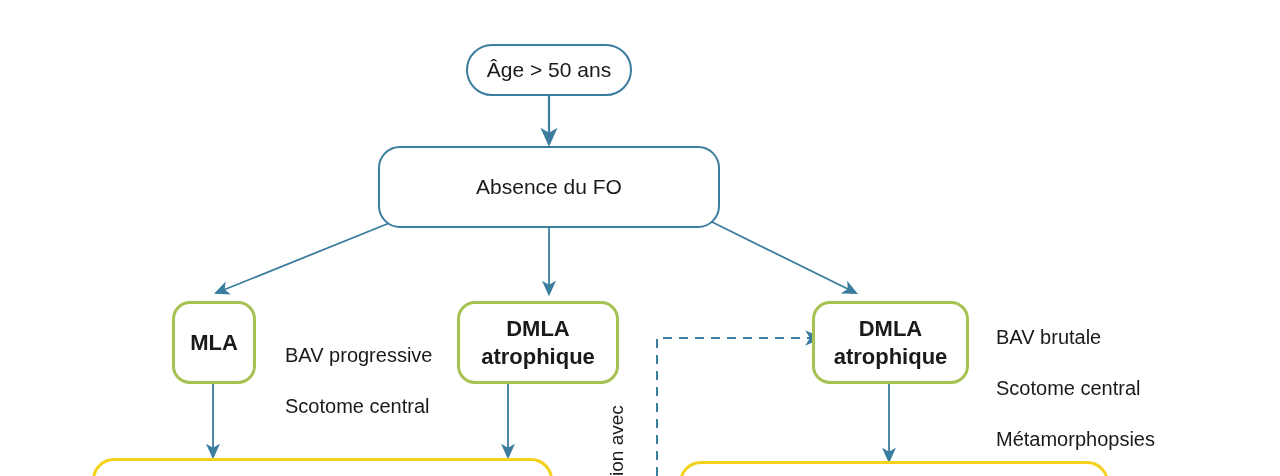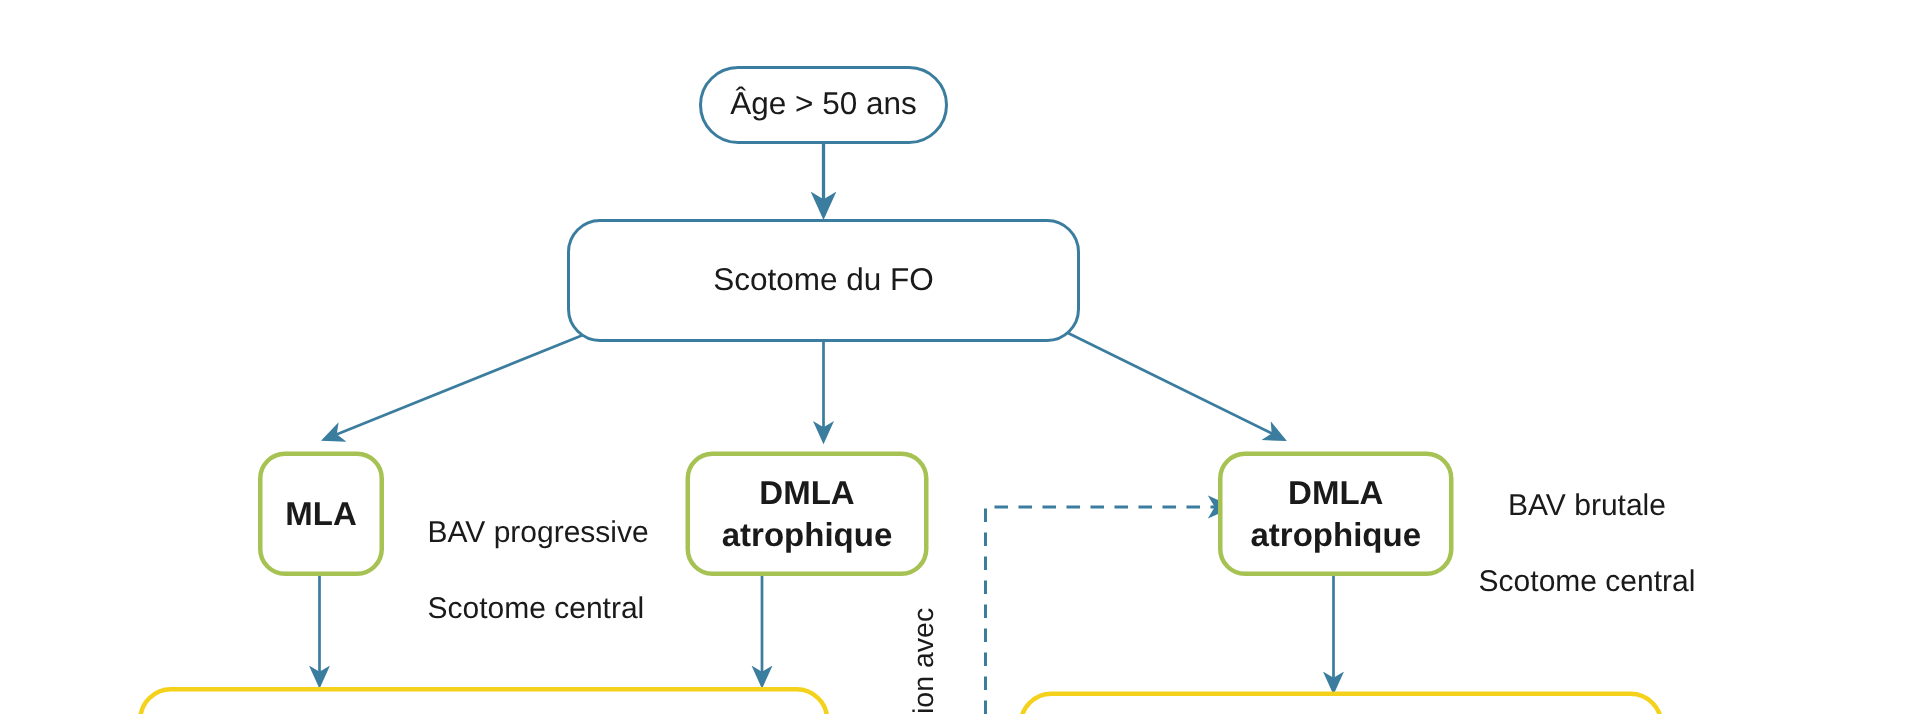--- a/index.html
+++ b/index.html
@@ -95,21 +95,21 @@
     <line x1="889" y1="384" x2="889" y2="461" stroke="#3b7d9e" stroke-width="1.8" marker-end="url(#arrowhead)"></line>
 
     <path d="M 657,476 L 657,338 L 820,338" fill="none" stroke="#3b7d9e" stroke-width="2" stroke-dasharray="9 7" marker-end="url(#arrowhead)"></path>
   </svg>
 
   <div class="node node-blue" style="left:466px; top:44px; width:166px; height:52px; border-radius:26px; font-size:21px;">
     <span class="line">Âge &gt; 50 ans</span>
   </div>
 
   <div class="node node-blue" style="left:378px; top:146px; width:342px; height:82px; border-radius:22px; font-size:21px;">
-    <span class="line">Scotome du FO</span>
+    <span class="line">Absence du FO</span>
   </div>
 
   <div class="node node-green" style="left:172px; top:301px; width:84px; height:83px; border-radius:18px; font-size:22px; font-weight:bold;text-align:right;">
     <span class="line">MLA</span>
   </div>
 
   <div class="node node-green" style="left:457px; top:301px; width:162px; height:83px; border-radius:18px; font-size:22px; font-weight:bold;">
     <span class="line">DMLA</span>
     <span class="line">atrophique</span>
   </div>
@@ -126,20 +126,21 @@
   <div class="node node-yellow" style="left:679px; top:461px; width:430px; height:70px; border-radius:22px; font-size:21px; justify-content:flex-start; padding-top:12px;">
     
   </div>
 
 
   <div class="label" style="left:285px; top:317px; width:160px; text-align:left;">
     <span class="line">BAV progressive</span><br>
     <span class="line">Scotome central</span>
   </div>
 
-  <div class="label" style="left:948px; top:299px; width:220px; text-align:center;">
+  <div class="label" style="left:996px; top:299px; width:220px; text-align:left;">
     <span class="line">BAV brutale</span><br>
     <span class="line">Scotome central</span><br>
+    <span class="line">Métamorphopsies</span>
   </div>
 
   <div class="rot-label" style="left:606px; top:476px;">ion avec</div>
 
 </div>
 
 </body></html>

